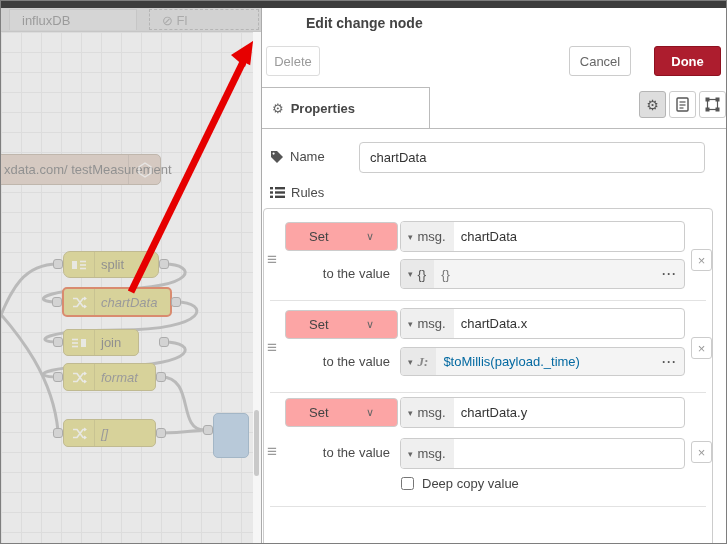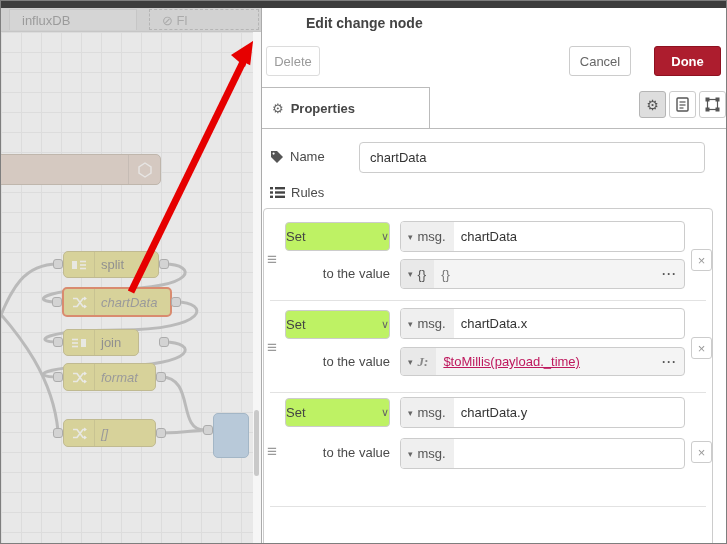--- a/index.html
+++ b/index.html
@@ -18,21 +18,21 @@
     background-size:20px 20px;z-index:2;}
   #wires{position:absolute;left:0;top:0;width:252px;height:537px;z-index:3;pointer-events:none;}
   
   .node{position:absolute;border-radius:5px;border:1px solid #b3a85e;background:#ddd36e;box-sizing:border-box;z-index:4;}
   .node .nlabel{position:absolute;left:37px;top:0;bottom:0;display:flex;align-items:center;font-size:13px;color:#5c5c5c;white-space:nowrap;}
   .node .iconbox{position:absolute;left:0;top:0;bottom:0;width:30px;border-right:1px solid rgba(0,0,0,0.12);display:flex;align-items:center;justify-content:center;}
   .node.italic .nlabel{font-style:italic;color:#6d6d6d;}
   #node-influx{left:-46px;top:146px;width:206px;height:31px;background:#d9c4b5;border-color:#b1a08f;}
   #node-influx .nlabel{left:48px;color:#5d5d5d;}
   #node-influx .iconbox-r{position:absolute;right:0;top:0;bottom:0;width:31px;border-left:1px solid rgba(0,0,0,0.12);display:flex;align-items:center;justify-content:center;}
-  #node-split{left:62px;top:243px;width:96px;height:27px;}
+  #node-split{left:62px;top:243px;width:96px;height:27px;border-radius:7px;}
   #node-chart{left:61px;top:279px;width:110px;height:30px;border:2px solid #e0521f;}
   #node-join{left:62px;top:321px;width:76px;height:27px;}
   #node-format{left:62px;top:355px;width:93px;height:28px;}
   #node-array{left:62px;top:411px;width:93px;height:28px;}
   #node-blue{left:212px;top:405px;width:34px;height:43px;background:#a5c3e0;border:1px solid #7fa0bd;border-radius:5px;z-index:4;position:absolute;}
   .port{position:absolute;width:10px;height:10px;background:#d6d6d6;border:1px solid #8f8f8f;border-radius:3px;box-sizing:border-box;z-index:5;}
   #shade{position:absolute;left:0;top:0;width:260px;height:537px;background:rgba(208,208,208,0.45);z-index:7;pointer-events:none;}
   #vscroll{position:absolute;left:252px;top:24px;width:8px;height:513px;background:#f6f6f6;z-index:8;}
   #vscroll .thumb{position:absolute;left:1px;top:378px;width:5px;height:66px;background:#c9c9c9;border-radius:3px;}
   
@@ -50,21 +50,21 @@
   #mini-doc{left:407px;}
   #mini-frame{left:437px;}
   
   .fld-label{position:absolute;display:flex;align-items:center;gap:6px;font-size:13px;color:#4a4a4a;}
   #name-label{left:8px;top:141px;}
   #name-input{position:absolute;left:97px;top:134px;width:346px;height:31px;border:1px solid #ccc;border-radius:4px;box-sizing:border-box;font-size:13px;color:#333;display:flex;align-items:center;padding-left:10px;background:#fff;}
   #rules-label{left:8px;top:177px;}
   #rules-box{position:absolute;left:1px;top:200px;width:450px;height:352px;border:1px solid #ccc;border-radius:4px;box-sizing:border-box;background:#fff;}
   .divider{position:absolute;left:8px;width:436px;height:1px;background:#e2e2e2;}
   .handle{position:absolute;font-size:17px;color:#9a9a9a;z-index:2;}
-  .sel{position:absolute;left:23px;width:105px;height:29px;border:1px solid #ccc;border-radius:4px;box-sizing:border-box;background:#bef264;font-size:13px;color:#444;display:flex;align-items:center;padding:0 0;}
+  .sel{position:absolute;left:23px;width:113px;height:29px;border:1px solid #ccc;border-radius:4px;box-sizing:border-box;background:#fca5a5;font-size:13px;color:#444;display:flex;align-items:center;padding:0 23px;}
   .sel .chev{margin-left:auto;color:#666;font-size:11px;}
   .tinput{position:absolute;left:138px;width:285px;height:31px;border:1px solid #ccc;border-radius:4px;box-sizing:border-box;background:#fff;display:flex;align-items:stretch;overflow:hidden;font-size:13px;}
   .tinput .chip{background:#efefef;color:#555;display:flex;align-items:center;padding:0 8px 0 7px;gap:5px;white-space:nowrap;}
   .tinput .chip .caret{font-size:9px;color:#666;}
   .tinput .tval{display:flex;align-items:center;padding-left:7px;color:#333;white-space:nowrap;}
   .tinput.readonly{background:#f4f4f4;}
   .tinput.readonly .chip{background:#e9e9e9;}
   .tinput.readonly .tval{color:#777;}
   .tinput .more{margin-left:auto;display:flex;align-items:center;padding:0 7px;color:#555;font-weight:bold;letter-spacing:1px;font-size:12px;}
   .jsonata{font-family:"Liberation Serif",serif;font-style:italic;font-weight:bold;color:#888;}
@@ -95,20 +95,21 @@
         <path d="M 163 256 C 197 256, 197 281, 112 281 C 40 281, 28 294, 57 294"></path>
         <path d="M 175 294 C 209 294, 209 322, 118 322 C 42 322, 30 334, 57 334"></path>
         <path d="M 163 334 C 197 334, 197 358, 112 358 C 40 358, 28 369, 57 369"></path>
         <path d="M 160 369 C 194 369, 176 422, 203 422"></path>
         <path d="M 160 425 C 182 425, 190 423, 203 422"></path>
         <path d="M -14 291 C 22 329, 52 371, 57 423"></path>
       </g>
     </svg>
 
     <div class="node" id="node-influx">
+      <div class="nlabel">xdata.com/ testMeasurement</div>
       <div class="iconbox-r">
         <svg width="16" height="16" viewBox="0 0 16 16">
             <polygon points="8,1 14,4.8 14,11.2 8,15 2,11.2 2,4.8" fill="none" stroke="rgba(255,255,255,0.85)" stroke-width="1.4"></polygon>
           </svg>
       </div>
     </div>
 
     <div class="node" id="node-split">
       <div class="iconbox">
         <svg width="16" height="14" viewBox="0 0 16 14">
@@ -295,21 +296,21 @@
           <span>msg.</span>
         </span>
       <span class="tval">chartData.x</span>
     </div>
     <div class="tolabel" style="left:28px;top:346px;">to the value</div>
     <div class="tinput readonly" style="top:339px;height:29px;">
       <span class="chip">
           <span class="caret">▾</span>
           <span class="jsonata">J:</span>
         </span>
-      <span class="tval" style="color:#be185d;text-decoration:underline;">$toMillis(payload._time)</span>
+      <span class="tval" style="color:#0369a1;">$toMillis(payload._time)</span>
       <span class="more">···</span>
     </div>
     <div class="xbtn" style="top:329px;">×</div>
     <div class="divider" style="top:384px;"></div>
 
     <div class="handle" style="left:5px;top:434px;">≡</div>
     <div class="sel" style="top:390px;">
         <span>Set</span>
         <span class="chev">∨</span>
       </div>
@@ -321,20 +322,24 @@
       <span class="tval">chartData.y</span>
     </div>
     <div class="tolabel" style="left:28px;top:437px;">to the value</div>
     <div class="tinput" style="top:430px;">
       <span class="chip">
           <span class="caret">▾</span>
           <span>msg.</span>
         </span>
     </div>
     <div class="xbtn" style="top:433px;">×</div>
+    <div id="deep-row">
+      <input type="checkbox" style="">
+      <span>Deep copy value</span>
+    </div>
     <div class="divider" style="top:498px;"></div>
   </div>
 
   <svg id="arrow" viewBox="0 0 727 544">
     <line x1="130" y1="291" x2="242" y2="61" stroke="#e60000" stroke-width="7"></line>
     <polygon points="252,40 249.2,64.2 234.8,57.2" fill="#e60000"></polygon>
     <polygon points="252,40 244,66 230,54" fill="#e60000"></polygon>
   </svg>
 </div>
 

